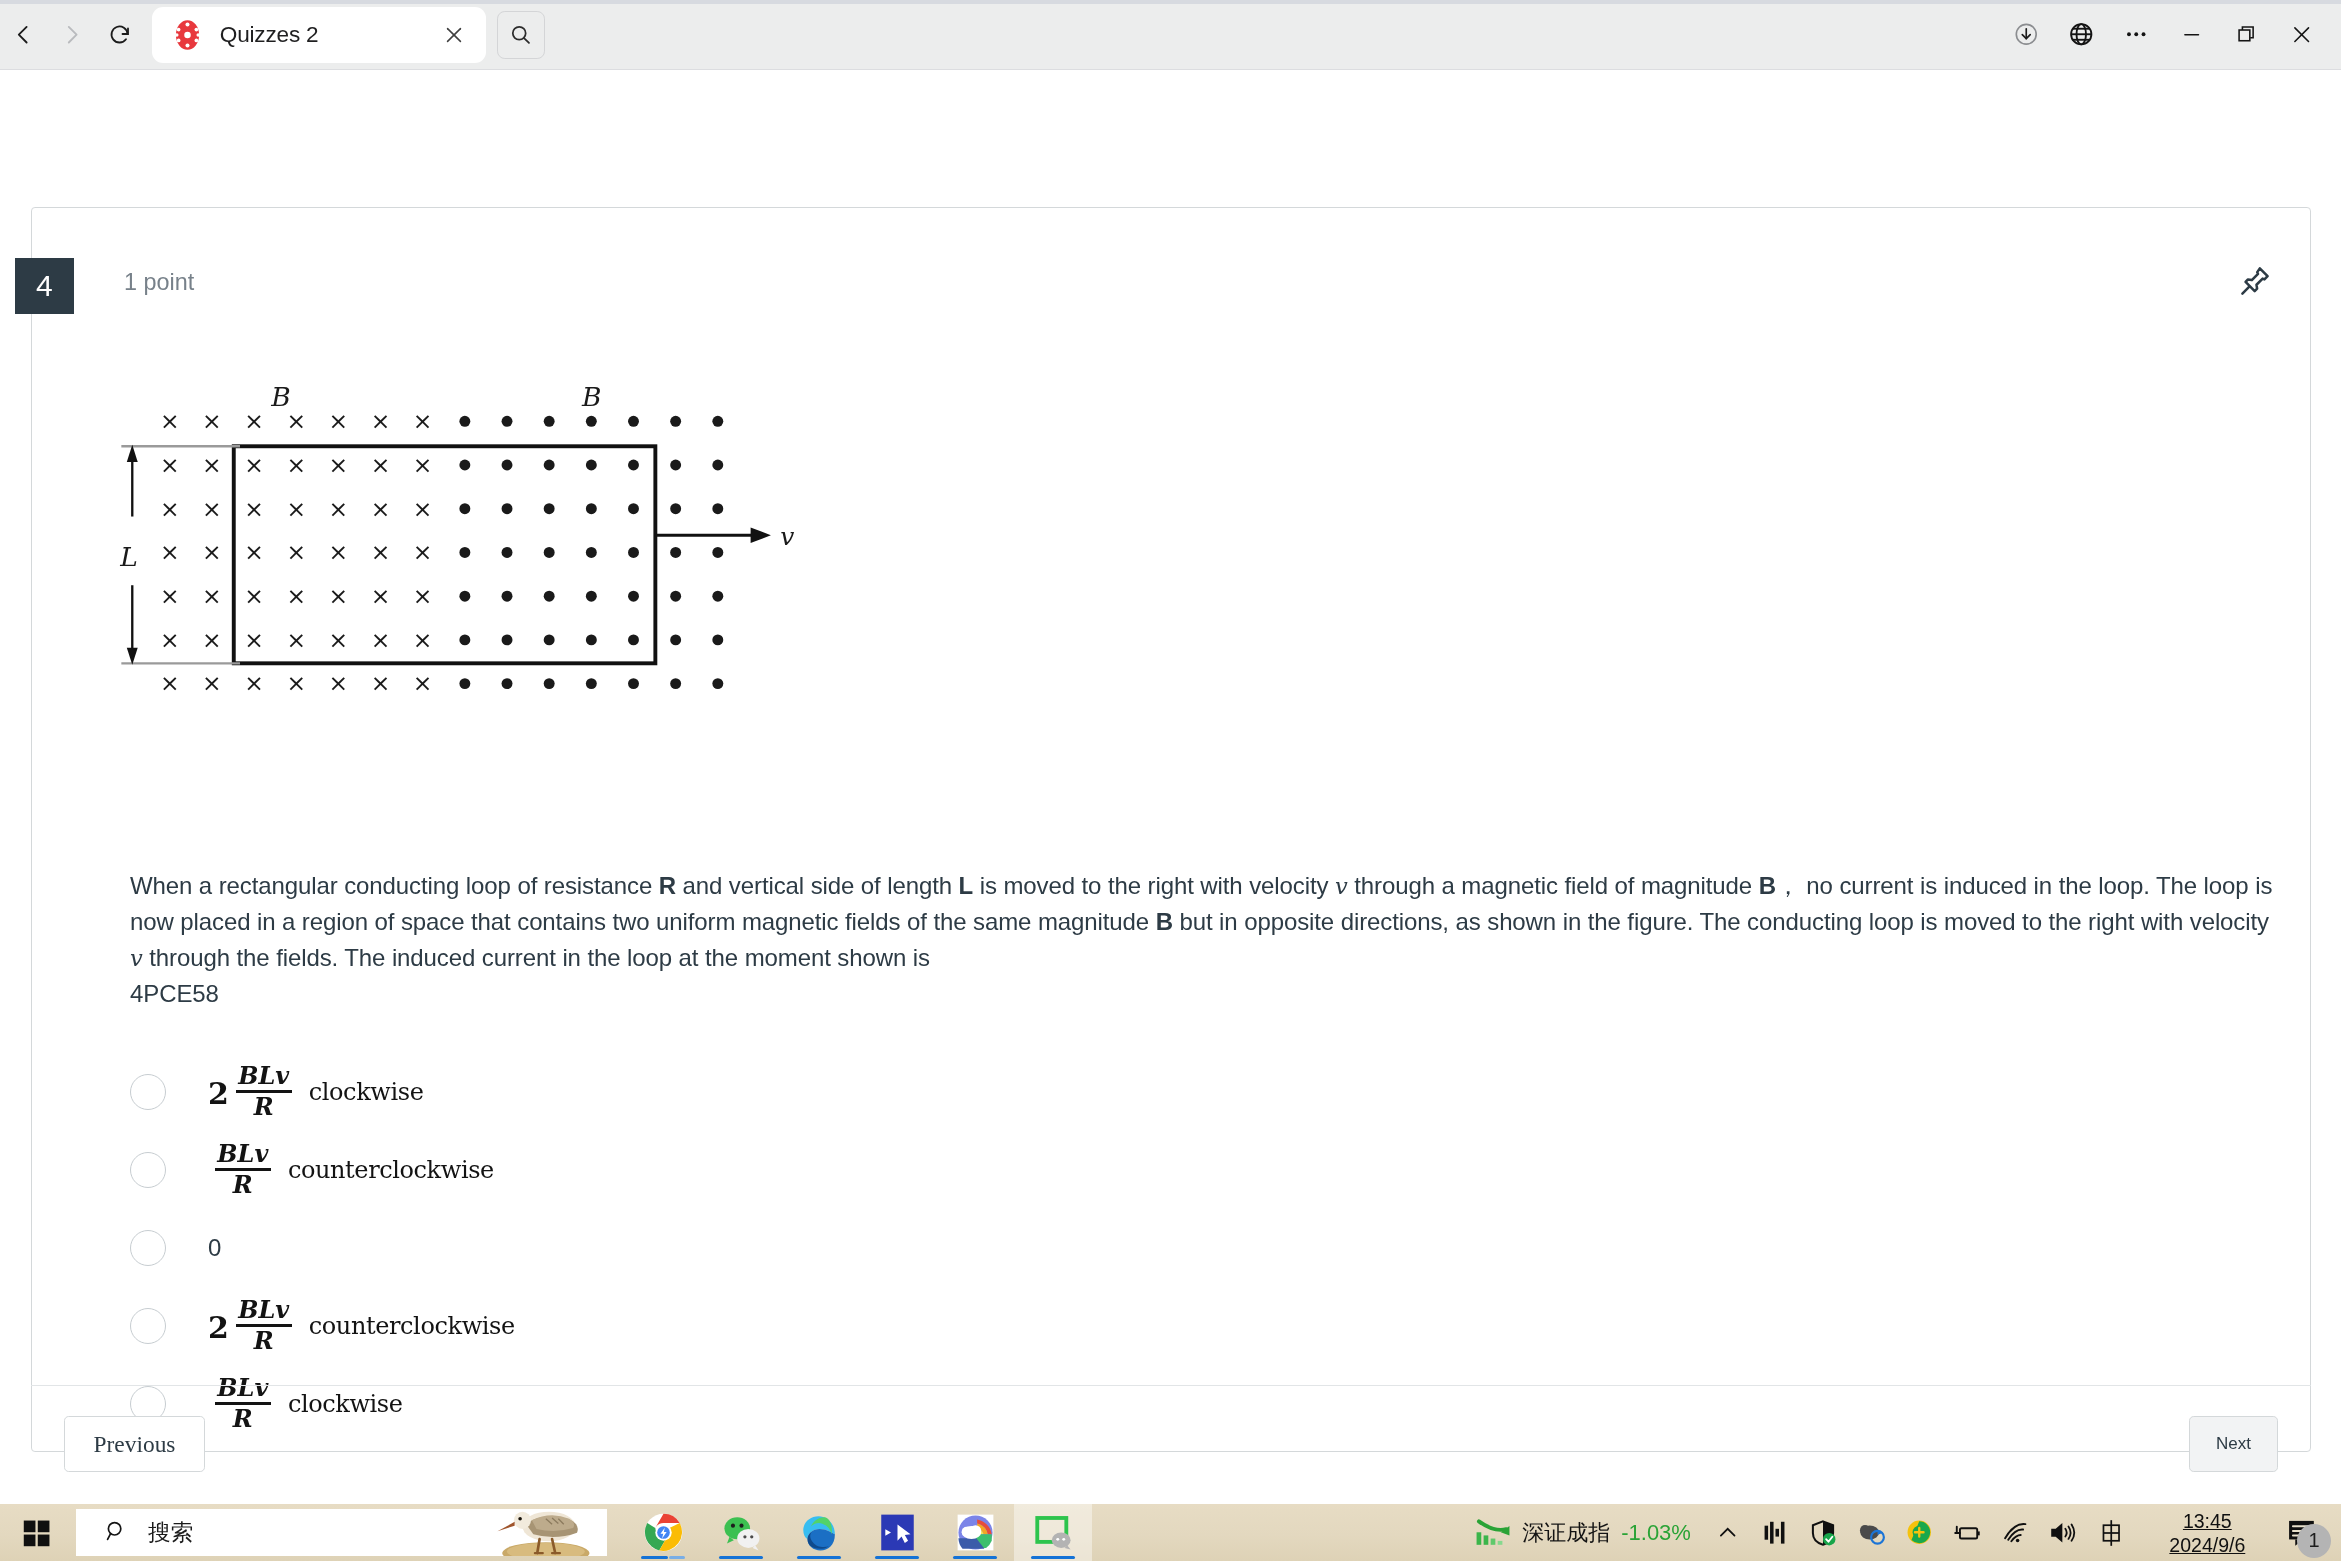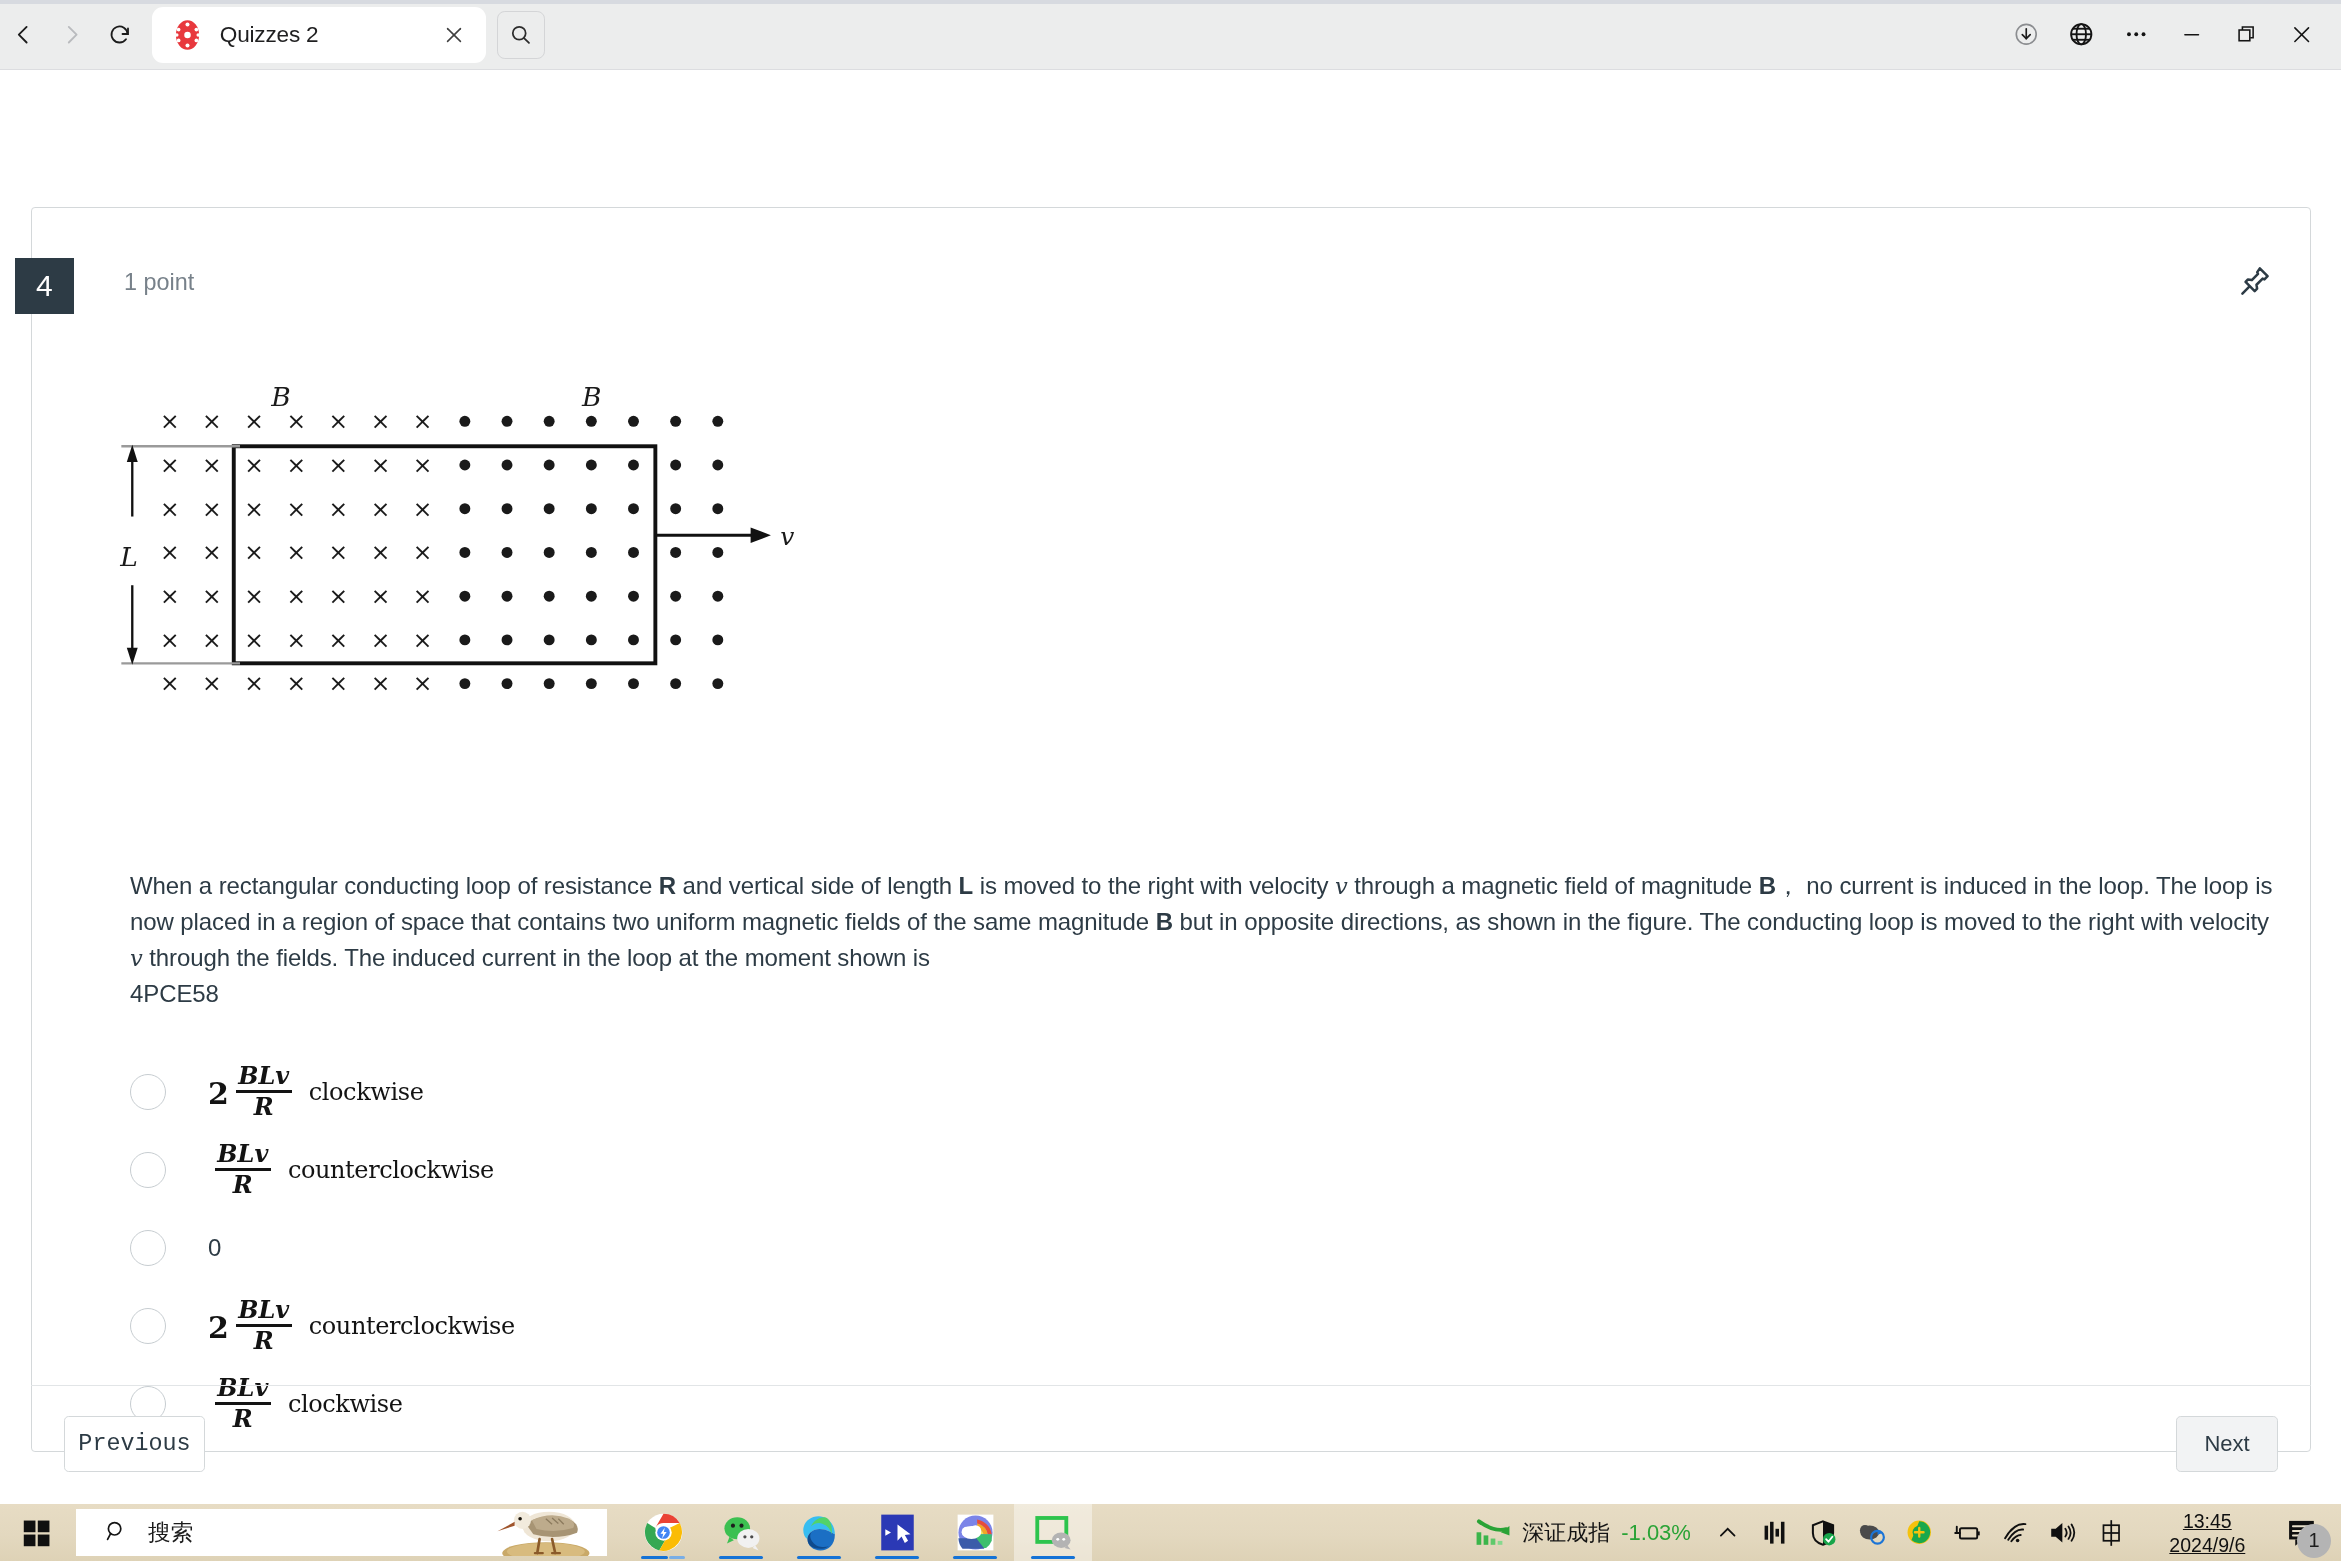--- a/index.html
+++ b/index.html
@@ -252,31 +252,31 @@
   }
   #previous-button {
     position: absolute;
     left: 33px; top: 30px;
     width: 141px; height: 56px;
     background: #ffffff;
     border: 0.8px solid #d4d8da;
     border-radius: 4.7px;
     font-size: 23.4px;
     color: #2d3b45;
-    font-family: Liberation Mono, monospace;
+    font-family: Liberation Serif, serif;
     display: flex; align-items: center; justify-content: center;
   }
   #next-button {
     position: absolute;
     right: 33px; top: 30px;
-    width: 102px; height: 56px;
+    width: 89px; height: 56px;
     background: #f2f3f4;
     border: 0.8px solid #d4d8da;
     border-radius: 4.7px;
-    font-size: 22px;
+    font-size: 17px;
     color: #2d3b45;
     font-family: "Liberation Sans", sans-serif;
     display: flex; align-items: center; justify-content: center;
   }
 
   
   #taskbar {
     position: absolute;
     left: 0; top: 1504px;
     width: 2342px;

